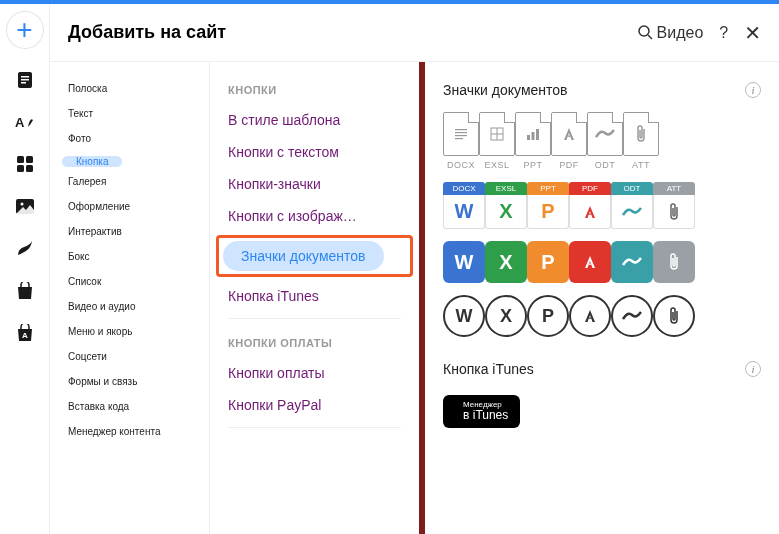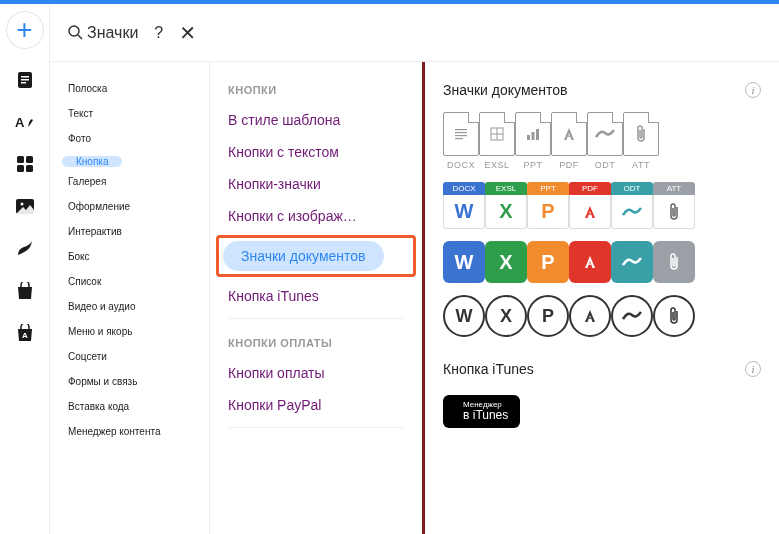--- a/index.html
+++ b/index.html
@@ -11,21 +11,21 @@
 .rail-icon{width:20px;height:20px;color:#1a1a1a;display:flex;align-items:center;justify-content:center}
 .main{flex:1;display:flex;flex-direction:column}
 .header{height:58px;display:flex;align-items:center;padding:0 18px;border-bottom:1px solid #eee}
 .header h1{font-size:18px;font-weight:600;flex:1}
 .header-right{display:flex;align-items:center;gap:16px;color:#333}
 .search{display:flex;align-items:center;gap:4px;cursor:pointer}
 .help{font-size:16px;cursor:pointer}
 .close{font-size:20px;cursor:pointer;font-weight:400}
 .cols{flex:1;display:flex;min-height:0}
 .col1{width:160px;border-right:1px solid #eee;padding:14px 0;overflow:hidden}
-.col2{width:215px;border-right:3px solid #7f1d1d;padding:14px 0;overflow:hidden}
+.col2{width:215px;border-right:6px solid #7f1d1d;padding:14px 0;overflow:hidden}
 .col3{flex:1;padding:14px 18px;overflow:hidden}
 .cat-item{padding:7px 18px;font-size:10px;color:#222;cursor:pointer;border-radius:999px;display:inline-block;margin:1px 12px}
 .cat-item.active{background:#cfe5ff;color:#2e87f0}
 .col1 .cat-item{display:block;margin:0;border-radius:0;padding:7px 18px}
 .col1 .cat-item.active{display:inline-block;margin:2px 12px;border-radius:999px;padding:0 14px}
 .section-title{font-size:11px;font-weight:700;color:#999;letter-spacing:0.5px;padding:8px 18px}
 .sub-item{padding:7px 18px;font-size:14px;color:#701a75;cursor:pointer;display:inline-block;border-radius:999px;margin:1px 0}
 .sub-item.active{background:#cfe5ff;color:#2e87f0}
 .highlight-box{border:3px solid #f05a28;border-radius:4px;margin:3px 6px;padding:3px 4px}
 .highlight-box .sub-item{margin:0}
@@ -102,27 +102,28 @@
         <svg width="16" height="17" viewBox="0 0 16 17">
           <path d="M4 5 V3 a4 4 0 0 1 8 0 V5" fill="none" stroke="#1a1a1a" stroke-width="1.5"></path>
           <path d="M1 5 H15 L14 17 H2 Z" fill="#1a1a1a"></path>
           <text x="5" y="14" font-size="8" fill="#fff" font-weight="700">A</text>
         </svg>
       </div>
   </div>
 
   <div class="main">
     <div class="header">
+      <h1>Добавить на сайт</h1>
       <div class="header-right">
         <div class="search">
           <svg width="15" height="15" viewBox="0 0 15 15">
               <circle cx="6" cy="6" r="5" fill="none" stroke="#333" stroke-width="1.5"></circle>
               <line x1="10" y1="10" x2="14" y2="14" stroke="#333" stroke-width="1.5"></line>
             </svg>
-          <span>Значки</span>
+          <span>Видео</span>
         </div>
         <span class="help">?</span>
         <span class="close">✕</span>
       </div>
     </div>
 
     <div class="cols">
 
       <div class="col1" id="col1"><div class="cat-item">Полоска</div><div class="cat-item">Текст</div><div class="cat-item">Фото</div><div class="cat-item active">Кнопка</div><div class="cat-item">Галерея</div><div class="cat-item">Оформление</div><div class="cat-item">Интерактив</div><div class="cat-item">Бокс</div><div class="cat-item">Список</div><div class="cat-item">Видео и аудио</div><div class="cat-item">Меню и якорь</div><div class="cat-item">Соцсети</div><div class="cat-item">Формы и связь</div><div class="cat-item">Вставка кода</div><div class="cat-item">Менеджер контента</div></div>
 

